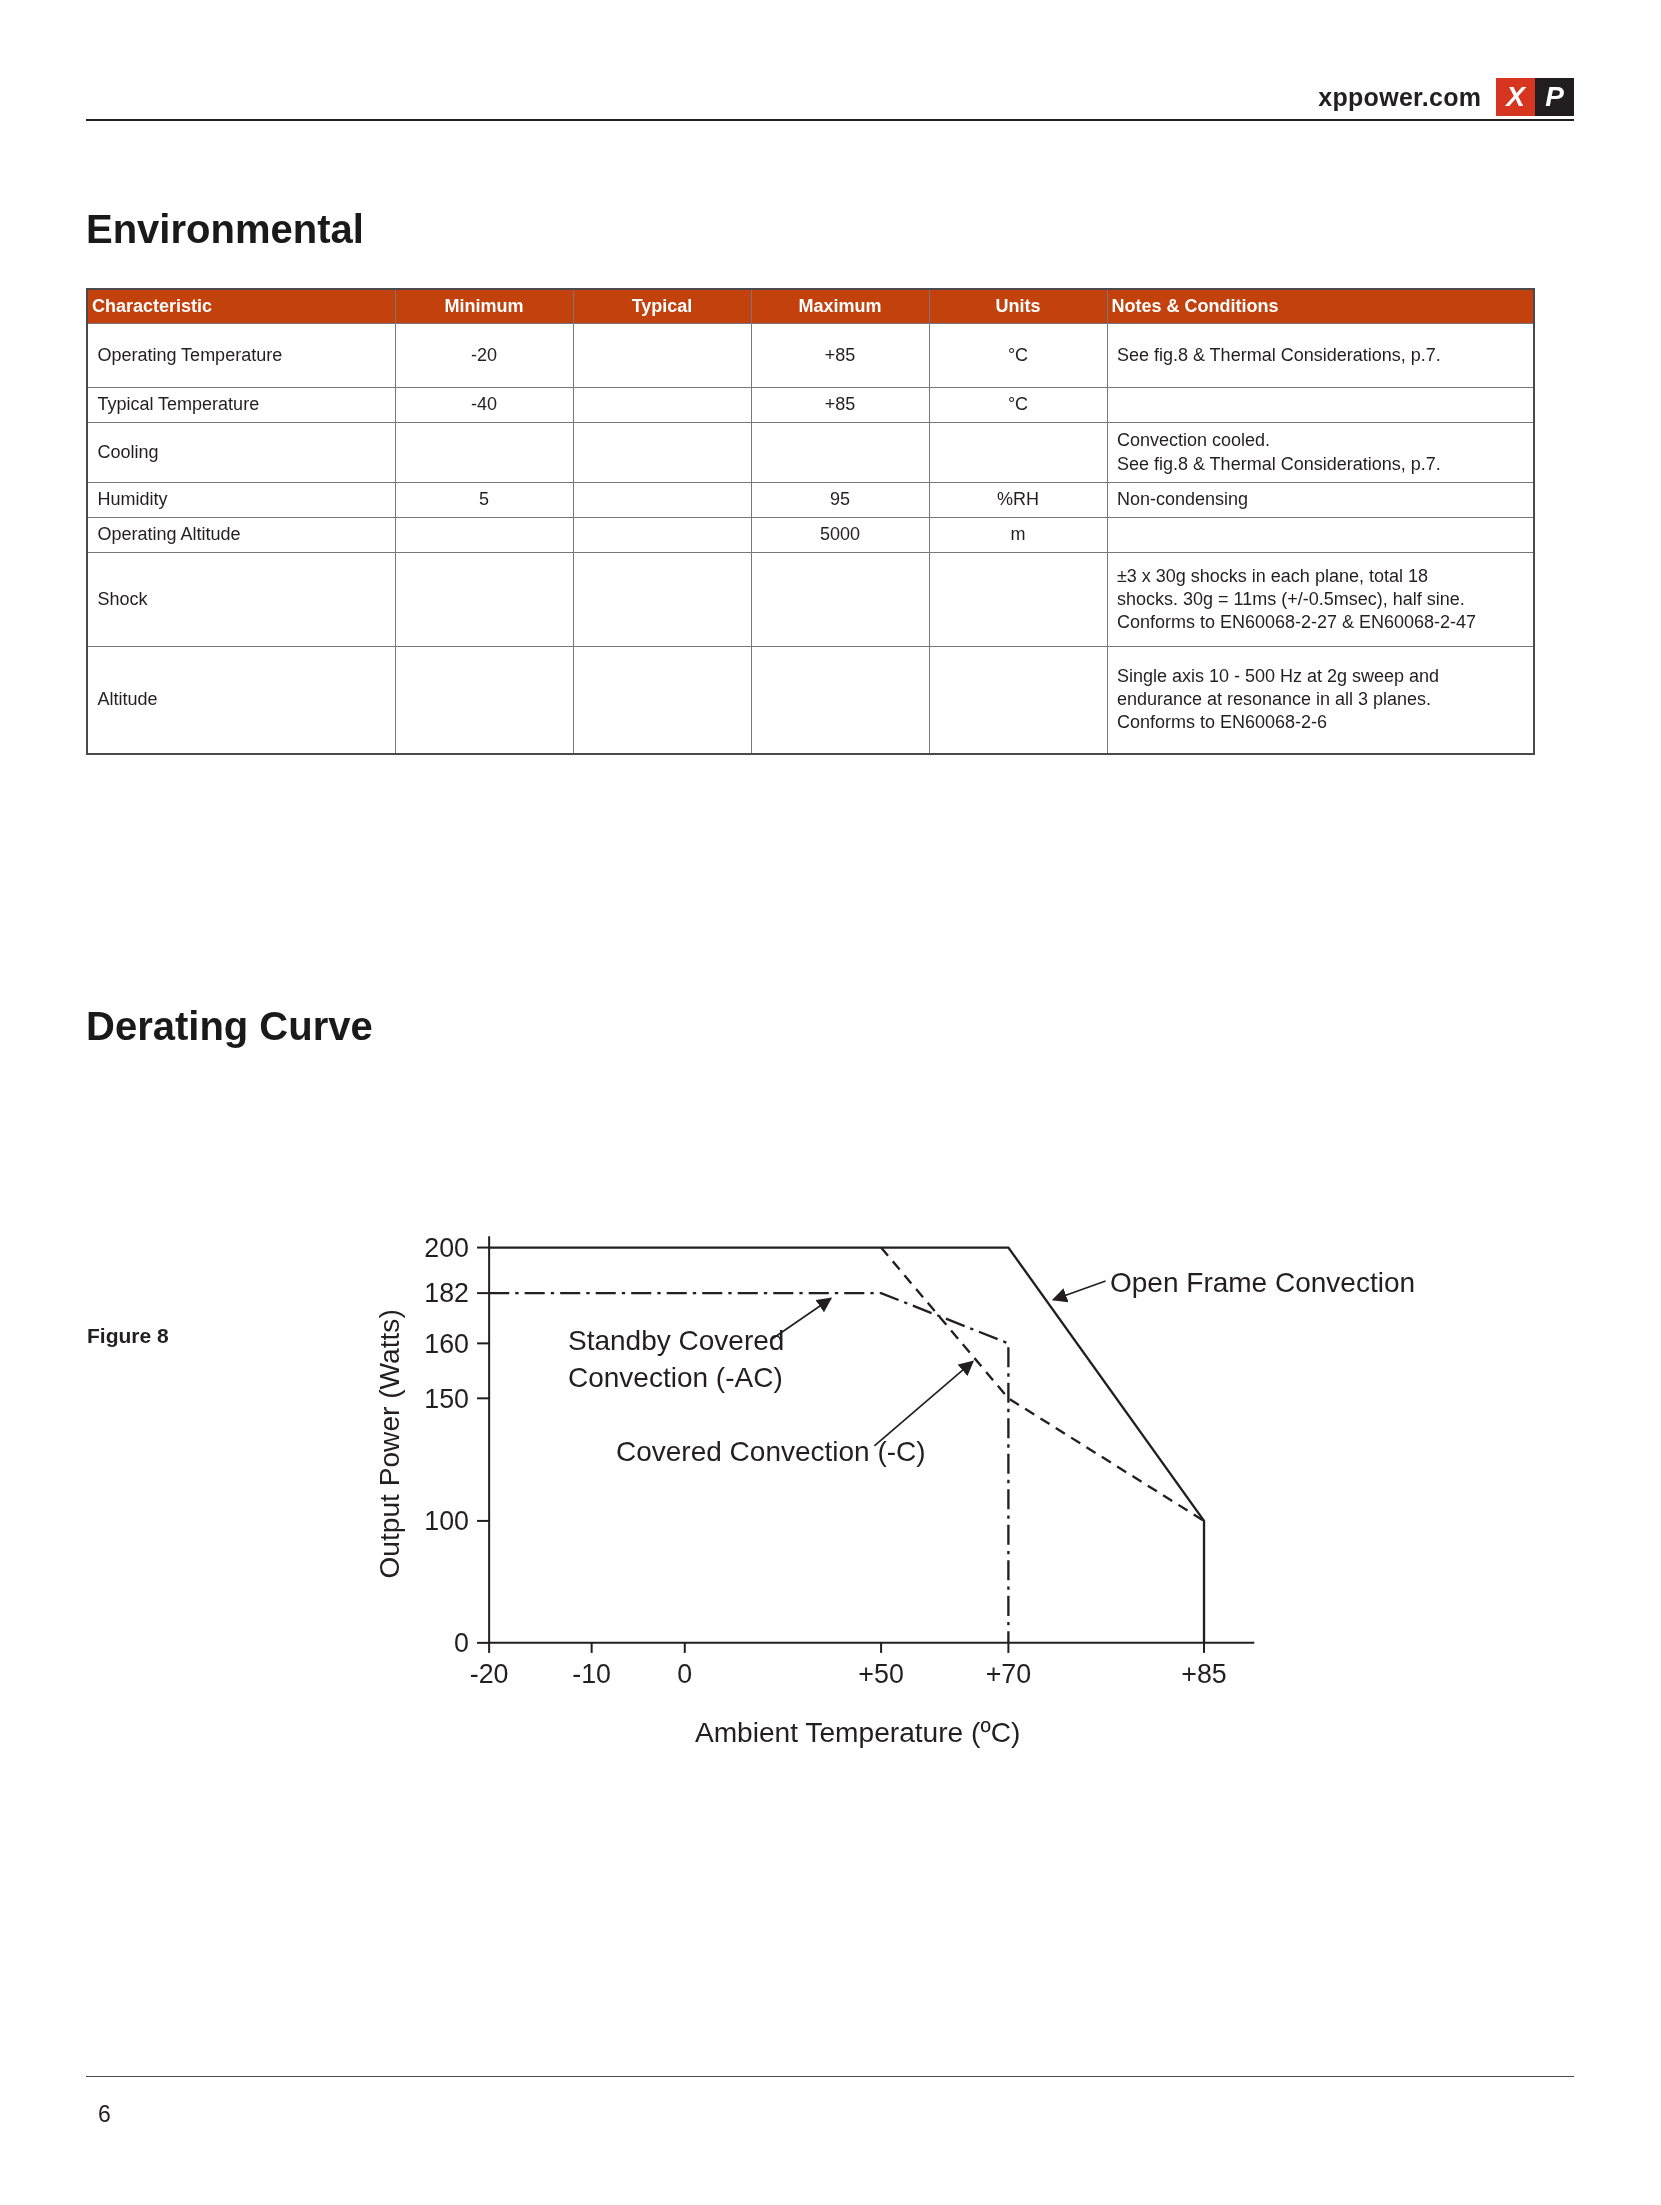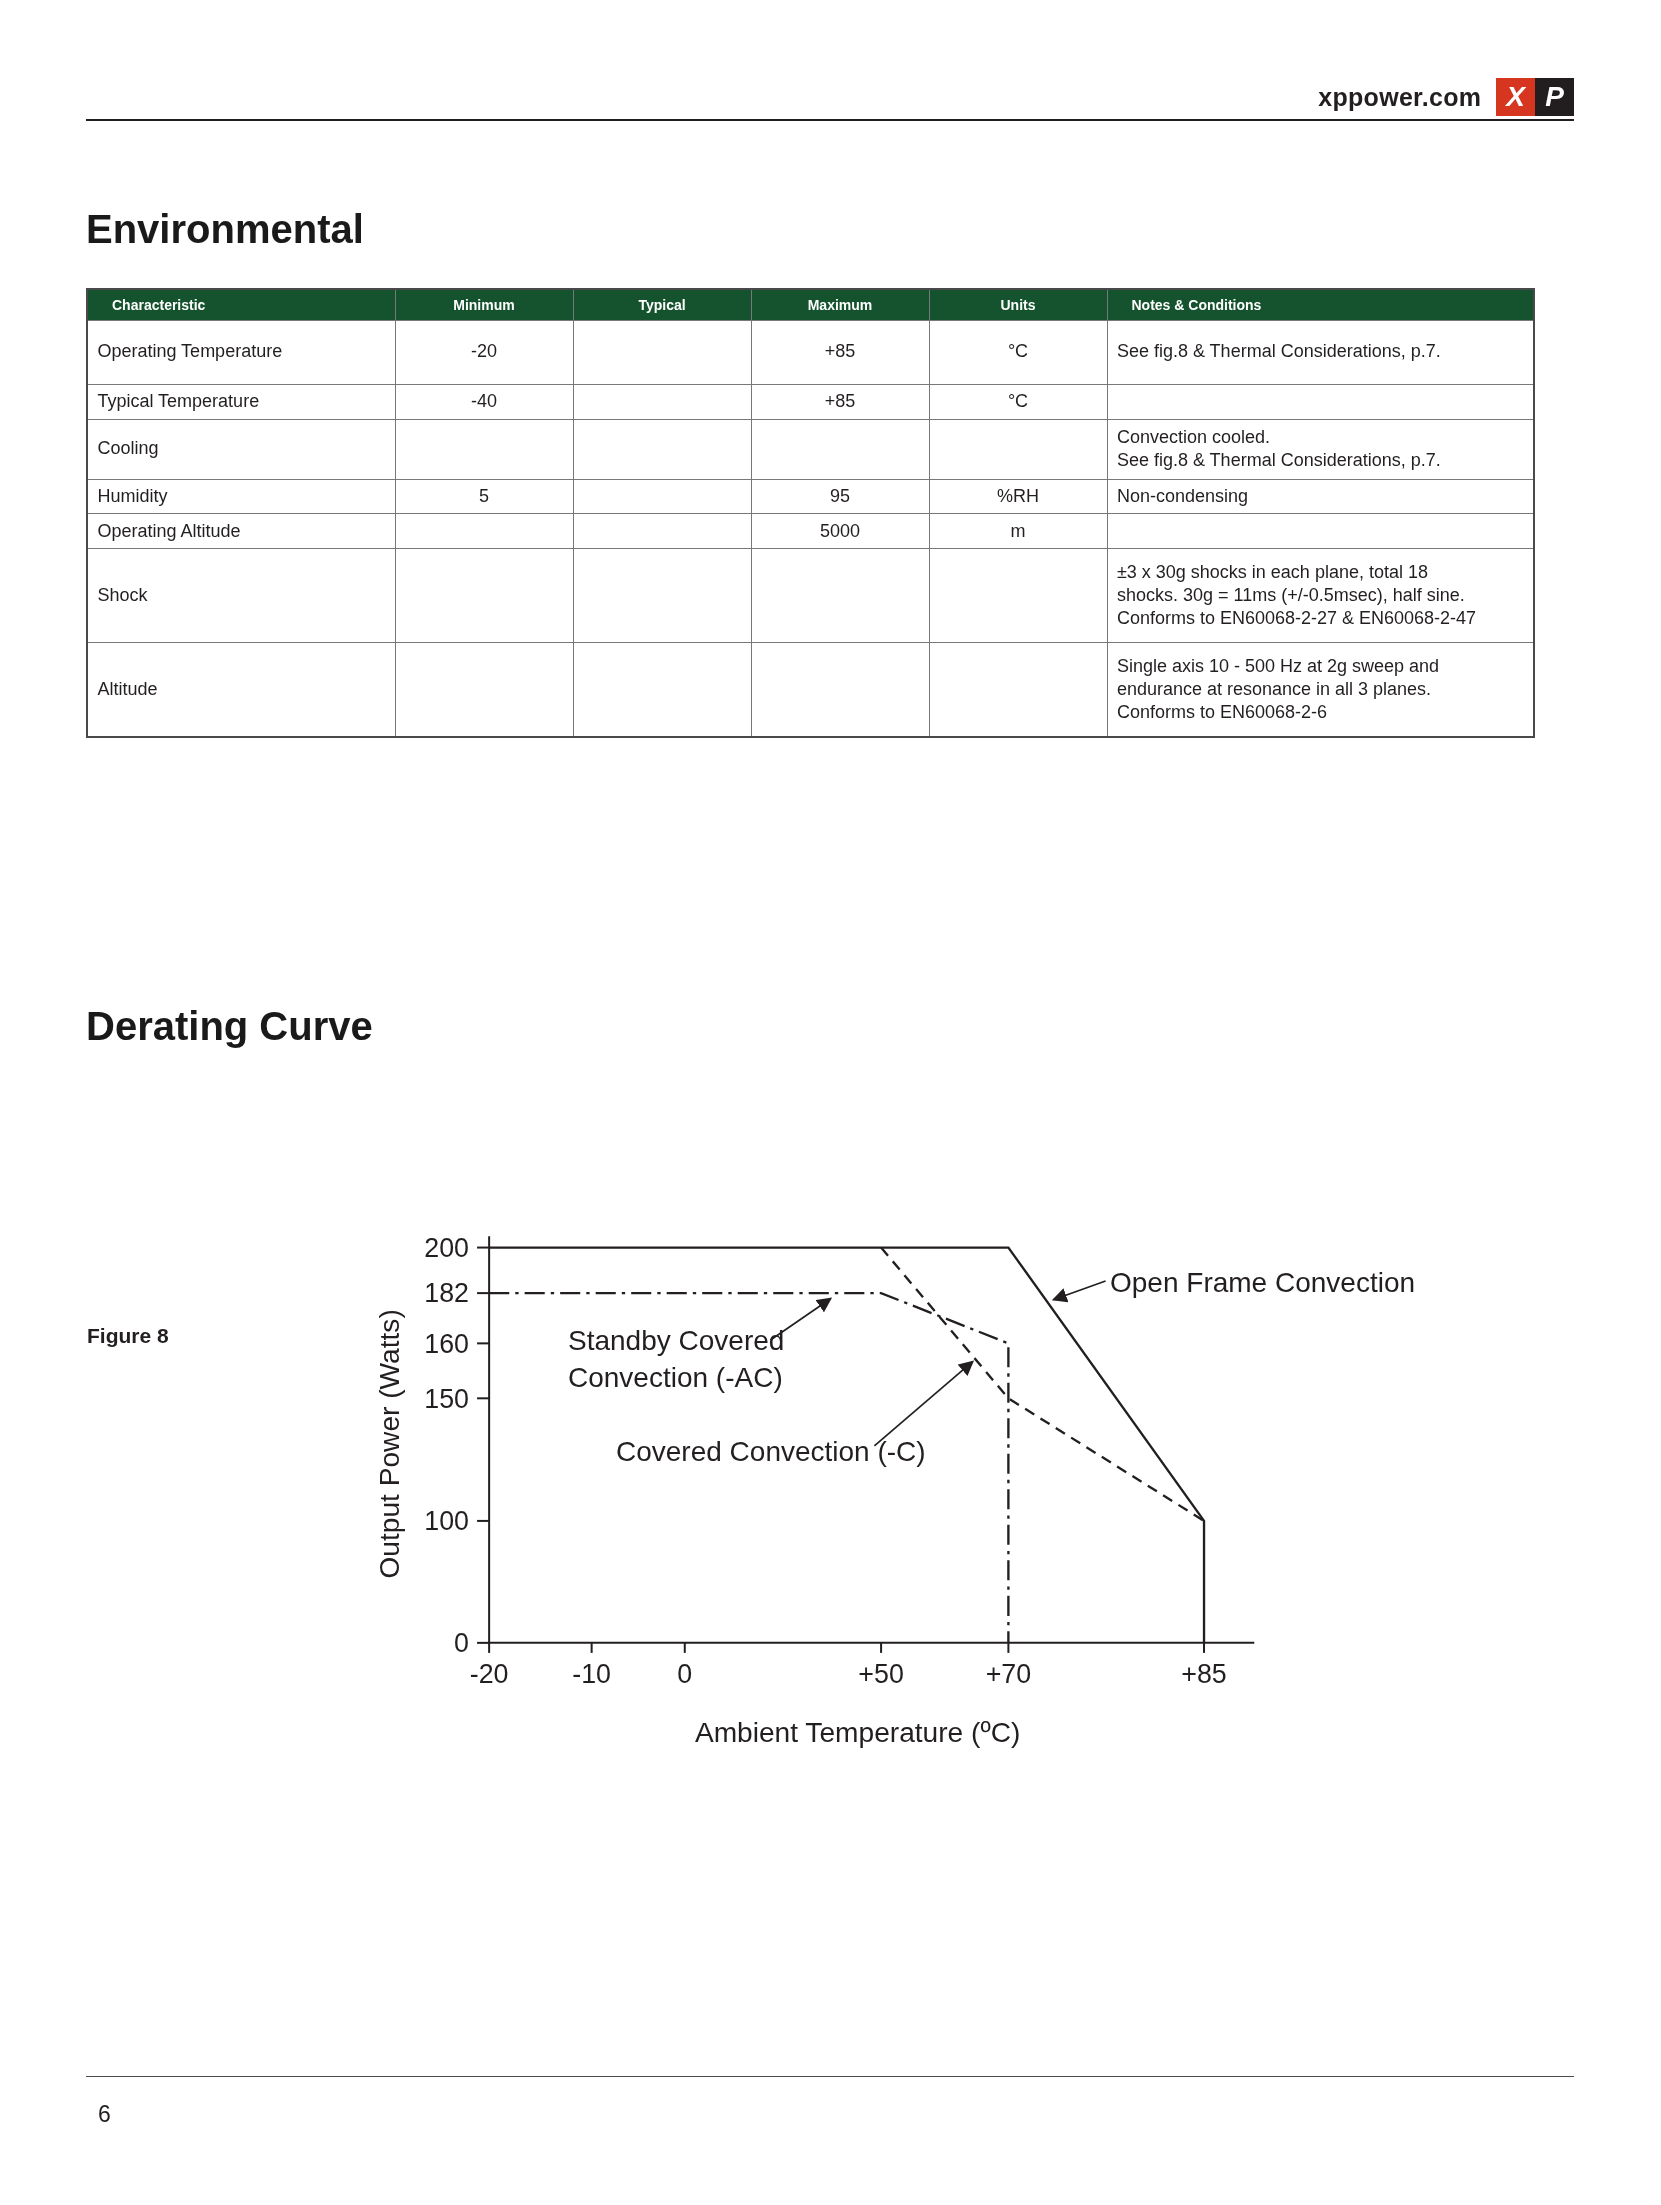--- a/index.html
+++ b/index.html
@@ -41,37 +41,37 @@
   table.env {
     position: absolute; left: 86px; top: 288px;
     width: 1445px; border-collapse: collapse; table-layout: fixed;
     border: 2px solid #4a4a4c;
     font-size: 18px;
   }
   table.env col.c1 { width: 308px; }
   table.env col.c2, table.env col.c3, table.env col.c4, table.env col.c5 { width: 178px; }
   table.env col.c6 { width: 427px; }
   table.env th {
-    background: #14532d; color: #ffffff; font-weight: bold; font-size: 14px;
-    padding: 6px 24px; text-align: left; border: 0.7px solid #77787b; height: 31px;
+    background: #c2410c; color: #ffffff; font-weight: bold; font-size: 18px;
+    padding: 6px 4px; text-align: left; border: 0.7px solid #77787b; height: 31px;
   }
   table.env th.center { text-align: center; }
   table.env td {
     border: 0.7px solid #77787b; padding: 5.4px 9.4px; vertical-align: middle;
     line-height: 1.28; color: #231f20;
   }
   table.env td.col-num { text-align: center; }
   table.env td.col-notes { white-space: pre-line; }
   table.env tbody tr:nth-child(1) td { height: 64px; }
   table.env tbody tr:nth-child(2) td { height: 35px; }
   table.env tbody tr:nth-child(3) td { height: 60px; }
   table.env tbody tr:nth-child(4) td { height: 32px; }
   table.env tbody tr:nth-child(5) td { height: 32px; }
   table.env tbody tr:nth-child(6) td { height: 94px; }
-  table.env tbody tr:nth-child(7) td { height: 94px; }
+  table.env tbody tr:nth-child(7) td { height: 108px; }
 
   
   #figure-label { position: absolute; left: 87px; top: 1322px; font-size: 21px; font-weight: bold; }
   svg.chart { position: absolute; left: 0; top: 0; width: 1661px; height: 2205px; }
   svg.chart text { font-family: "Liberation Sans", sans-serif; fill: #231f20; }
   .axis { stroke: #231f20; stroke-width: 3px; }
   .tick { stroke: #231f20; stroke-width: 3px; }
   .tick-label { font-size: 40px; }
   .axis-label { font-size: 42px; }
   .ln { fill: none; stroke: #231f20; stroke-width: 3.5px; stroke-linejoin: miter; }

